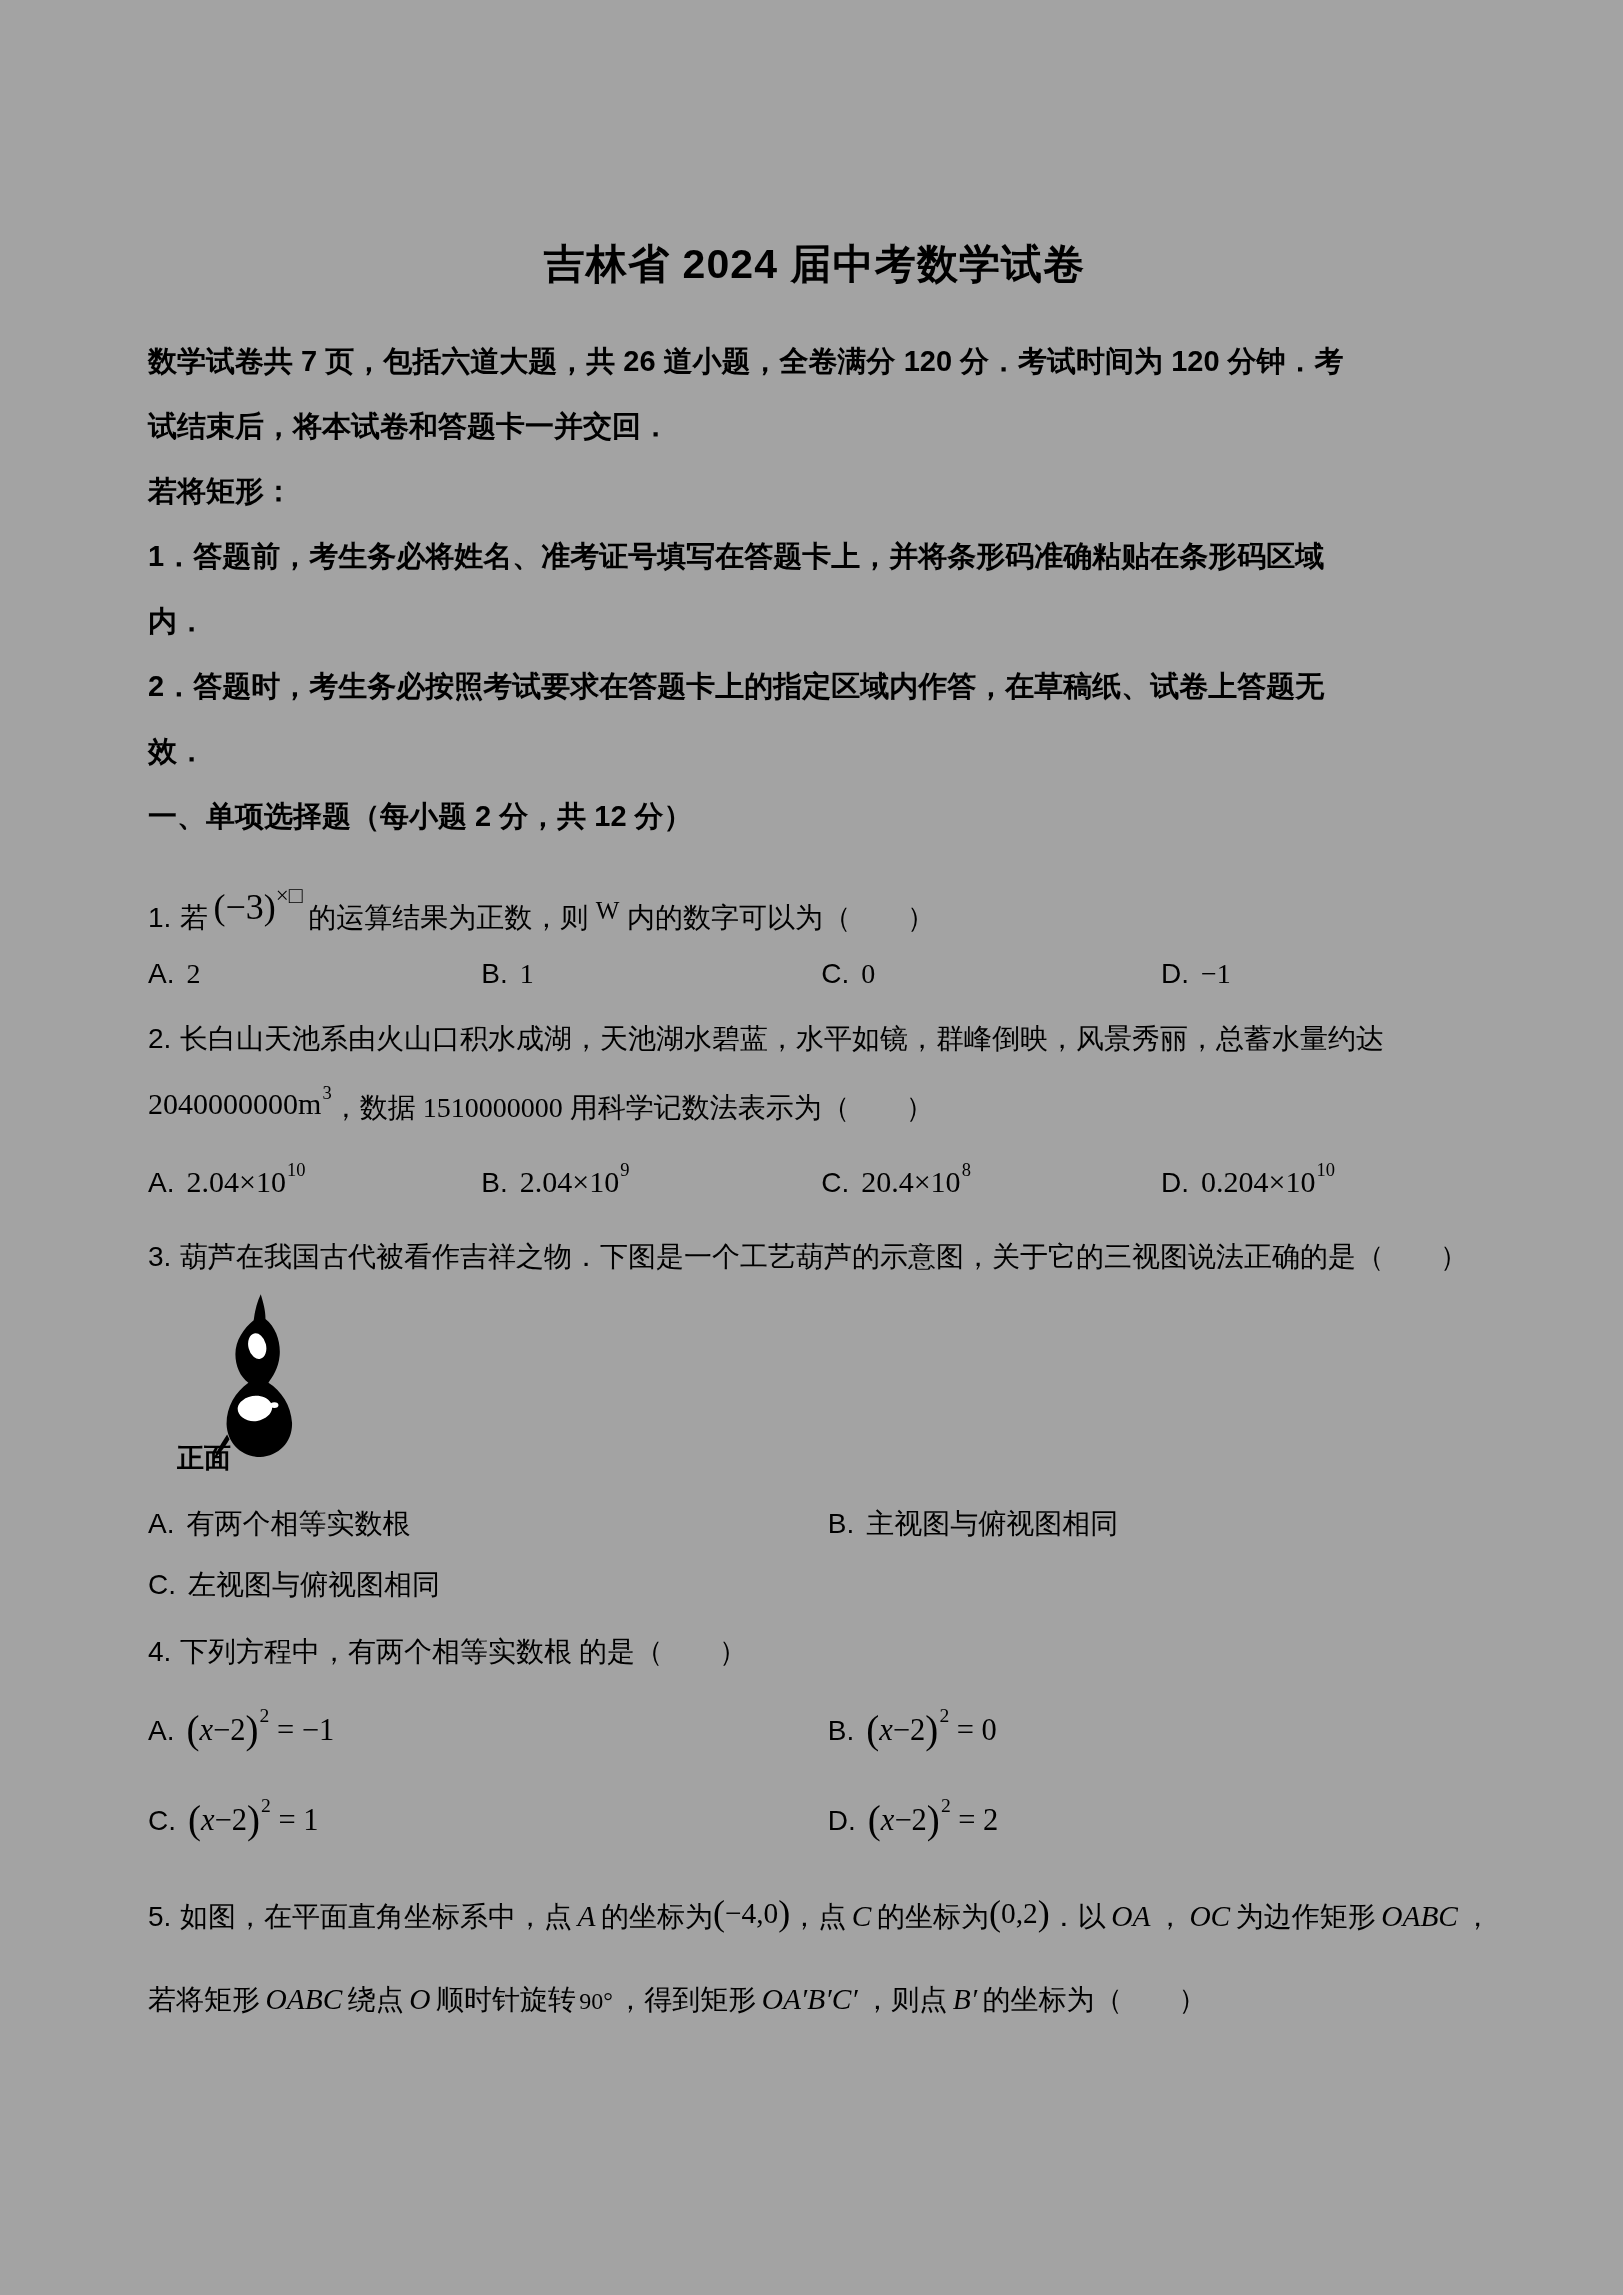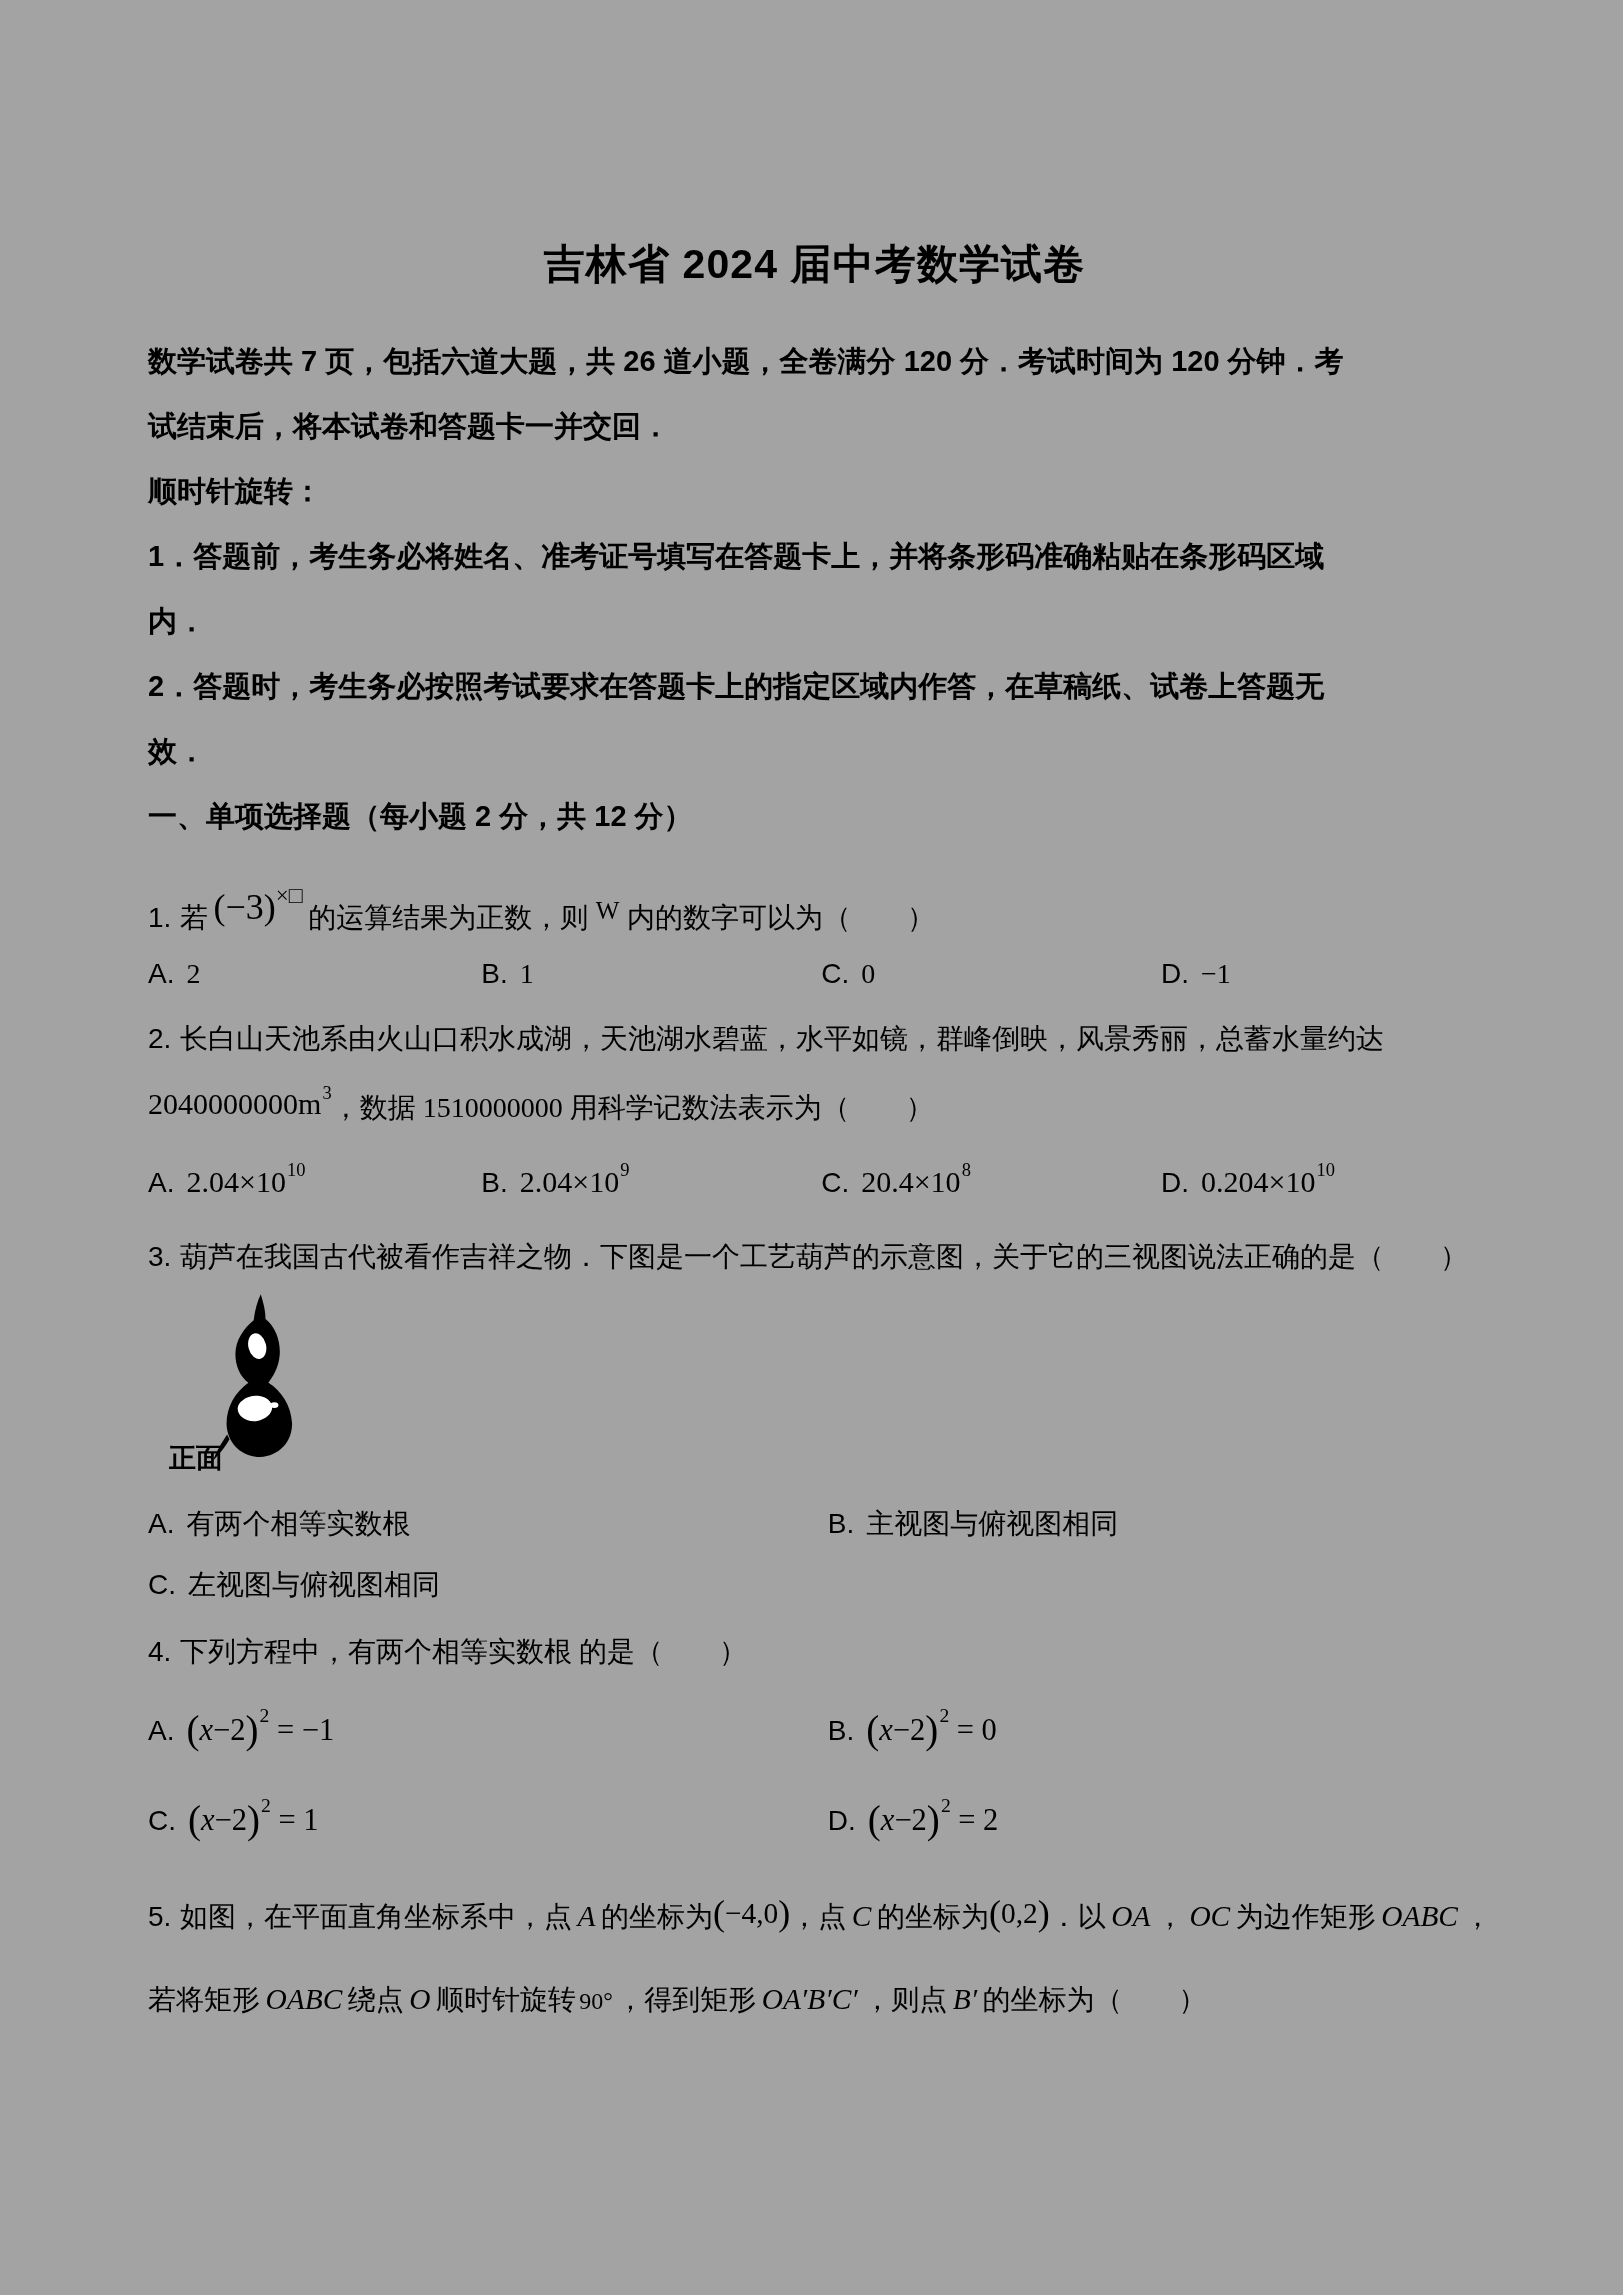--- a/index.html
+++ b/index.html
@@ -66,21 +66,21 @@
   
   .mnum{ font-family:"Liberation Serif", serif; font-size:30px; }
   .raise{ vertical-align:3.3px; }
   sup.msup{ font-size:18.5px; vertical-align:15.3px; line-height:0; margin-left:1.1px; }
   .tallopt{ line-height:82px; }
 
   
   .figure{ position:relative; height:190px; width:393px; margin:4.4px 0 9.8px 13px; }
   .gourd-svg{ position:absolute; left:39px; top:0; width:118px; height:177px; }
   .figure-label{
-    position:absolute; left:8px; bottom:11px;
+    position:absolute; left:16px; bottom:11px;
     font-family:"Liberation Sans", sans-serif; font-weight:700;
     font-size:27px; line-height:1;
   }
 
   
   .mathrow{ line-height:89px; }
   .mexpr{ font-family:"Liberation Serif", serif; font-size:30.5px; }
   .bp{ font-size:39px; vertical-align:-2.7px; }
   .mvar{ font-family:"Liberation Serif", serif; font-style:italic; }
   sup.msup2{ font-size:19.6px; vertical-align:17.4px; line-height:0; margin-left:1.1px; }
@@ -96,21 +96,21 @@
 </head>
 <body>
 
 <div class="page">
 
   <h1 class="title">吉林省 2024 届中考数学试卷</h1>
 
   <div class="bline">数学试卷共 7 页，包括六道大题，共 26 道小题，全卷满分 120 分．考试时间为 120 分钟．考</div>
   <div class="bline">试结束后，将本试卷和答题卡一并交回．</div>
 
-  <div class="bline">顺时针旋转：</div>
+  <div class="bline">若将矩形：</div>
 
   <div class="bline">1．答题前，考生务必将姓名、准考证号填写在答题卡上，并将条形码准确粘贴在条形码区域</div>
   <div class="bline">内．</div>
   <div class="bline">2．答题时，考生务必按照考试要求在答题卡上的指定区域内作答，在草稿纸、试卷上答题无</div>
   <div class="bline">效．</div>
 
   <div class="bline">一、单项选择题（每小题 2 分，共 12 分）</div>
 
   <div class="qline q1line">
     <span class="qnum">1.</span><span class="qtext">若</span><span class="m-f1"><span class="m-f1-base">(−3)</span><span class="m-f1-sup">×□</span></span><span class="qtext">的运算结果为正数，则</span><span class="m-w">W</span><span class="qtext">内的数字可以为（　　）</span>

